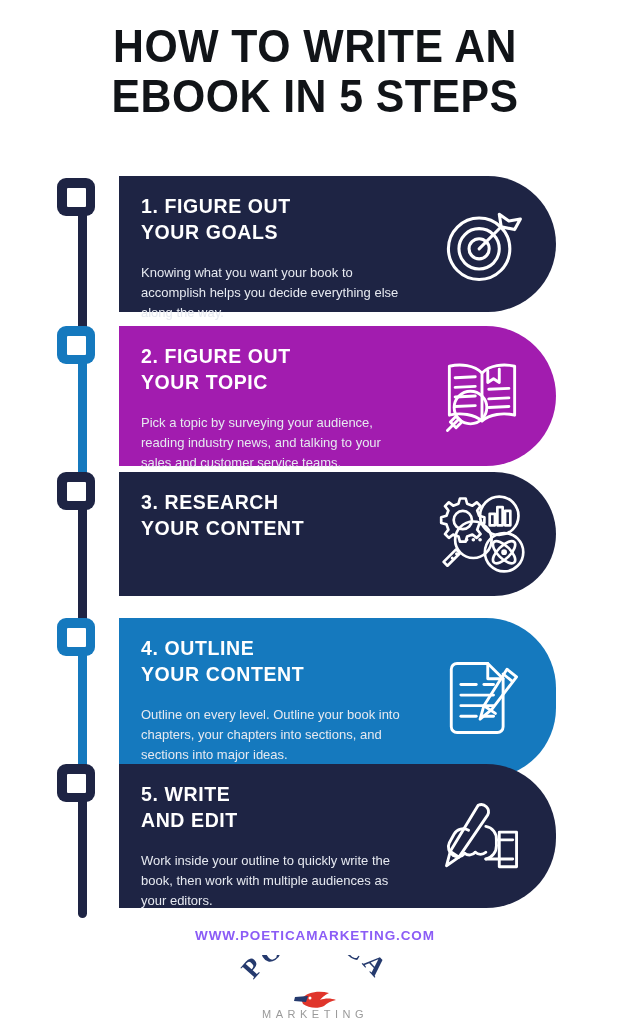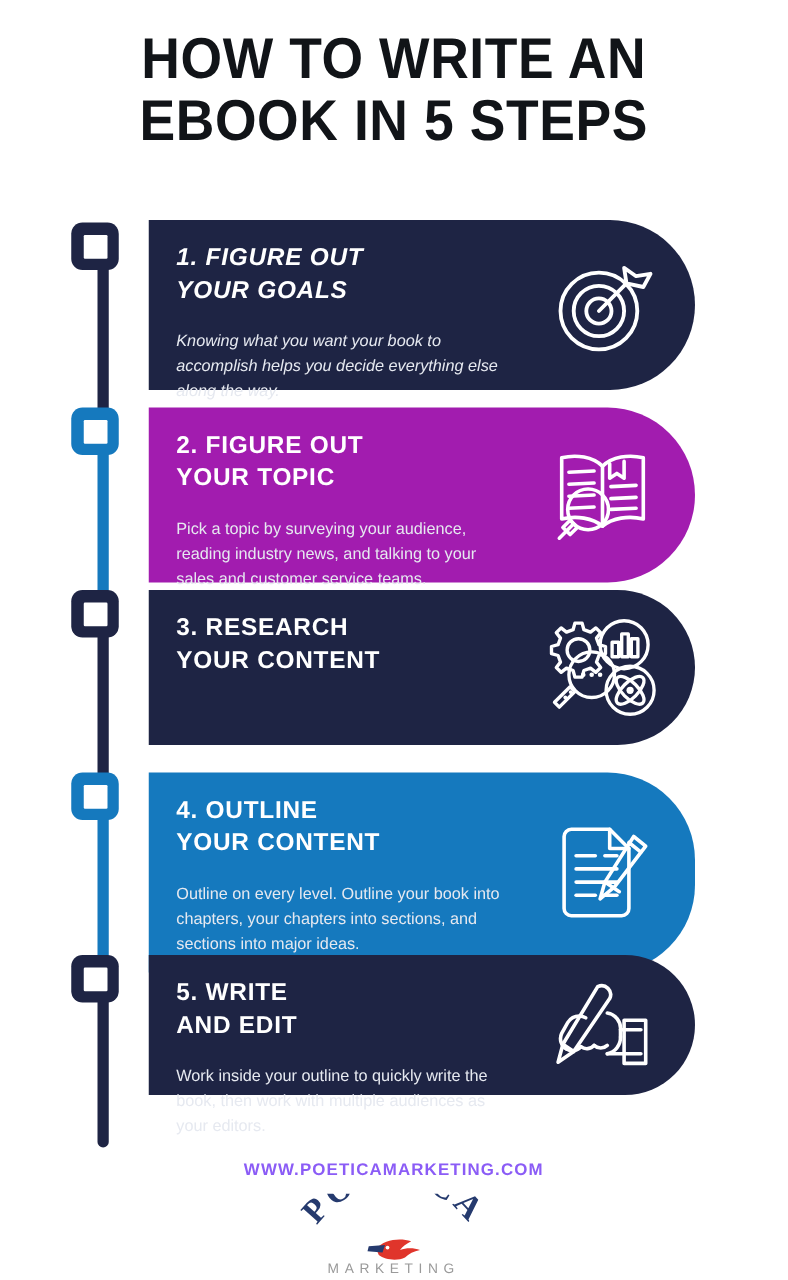--- a/index.html
+++ b/index.html
@@ -132,21 +132,21 @@
     <span class="title-line">HOW TO WRITE AN</span>
     <span class="title-line">EBOOK IN 5 STEPS</span>
   </div>
 
   <div class="rail" style="top:196px; height:150px; background:#1E2444;"></div>
   <div class="rail" style="top:340px; height:150px; background:#1579BE;"></div>
   <div class="rail" style="top:486px; height:150px; background:#1E2444;"></div>
   <div class="rail" style="top:632px; height:150px; background:#1579BE;"></div>
   <div class="rail-cap" style="top:778px; height:140px; background:#1E2444;"></div>
 
-  <div class="card" style="top:176px; height:136px; background:#1E2444;font-style:italic;">
+  <div class="card" style="top:176px; height:136px; background:#1E2444;">
     <div class="card-title">
       <span>1. FIGURE OUT</span>
       <span>YOUR GOALS</span>
     </div>
     <div class="card-body">Knowing what you want your book to accomplish helps you decide everything else along the way.</div>
     <div class="card-icon">
       <svg viewBox="0 0 100 100" fill="none" stroke="#ffffff" stroke-width="3.2" stroke-linecap="round" stroke-linejoin="round">
         <circle cx="47" cy="55" r="32"></circle>
         <circle cx="47" cy="55" r="21"></circle>
         <circle cx="47" cy="55" r="10.5"></circle>
@@ -240,21 +240,21 @@
         <path d="M76 20 L86 28 L60 62 L48 72 L52 58 Z"></path>
         <line x1="52" y1="58" x2="64" y2="66"></line>
         <line x1="72" y1="25" x2="82" y2="33"></line>
       </svg>
     </div>
   </div>
   <div class="marker" style="top:618px; background:#1579BE;">
     <div class="marker-inner"></div>
   </div>
 
-  <div class="card" style="top:764px; height:112px; background:#1E2444;">
+  <div class="card" style="top:764px; height:144px; background:#1E2444;">
     <div class="card-title">
       <span>5. WRITE</span>
       <span>AND EDIT</span>
     </div>
     <div class="card-body">Work inside your outline to quickly write the book, then work with multiple audiences as your editors.</div>
     <div class="card-icon">
       <svg viewBox="0 0 100 100" fill="none" stroke="#ffffff" stroke-width="3" stroke-linecap="round" stroke-linejoin="round">
         <path d="M46 18 a7.5 7.5 0 0 1 10 10 L26 72 L13 81 L17 66 Z"></path>
         <line x1="17" y1="66" x2="26" y2="72"></line>
         <path d="M36 44 a11 11 0 0 0 -15 4 L16 57 a10 10 0 0 0 4 13"></path>

